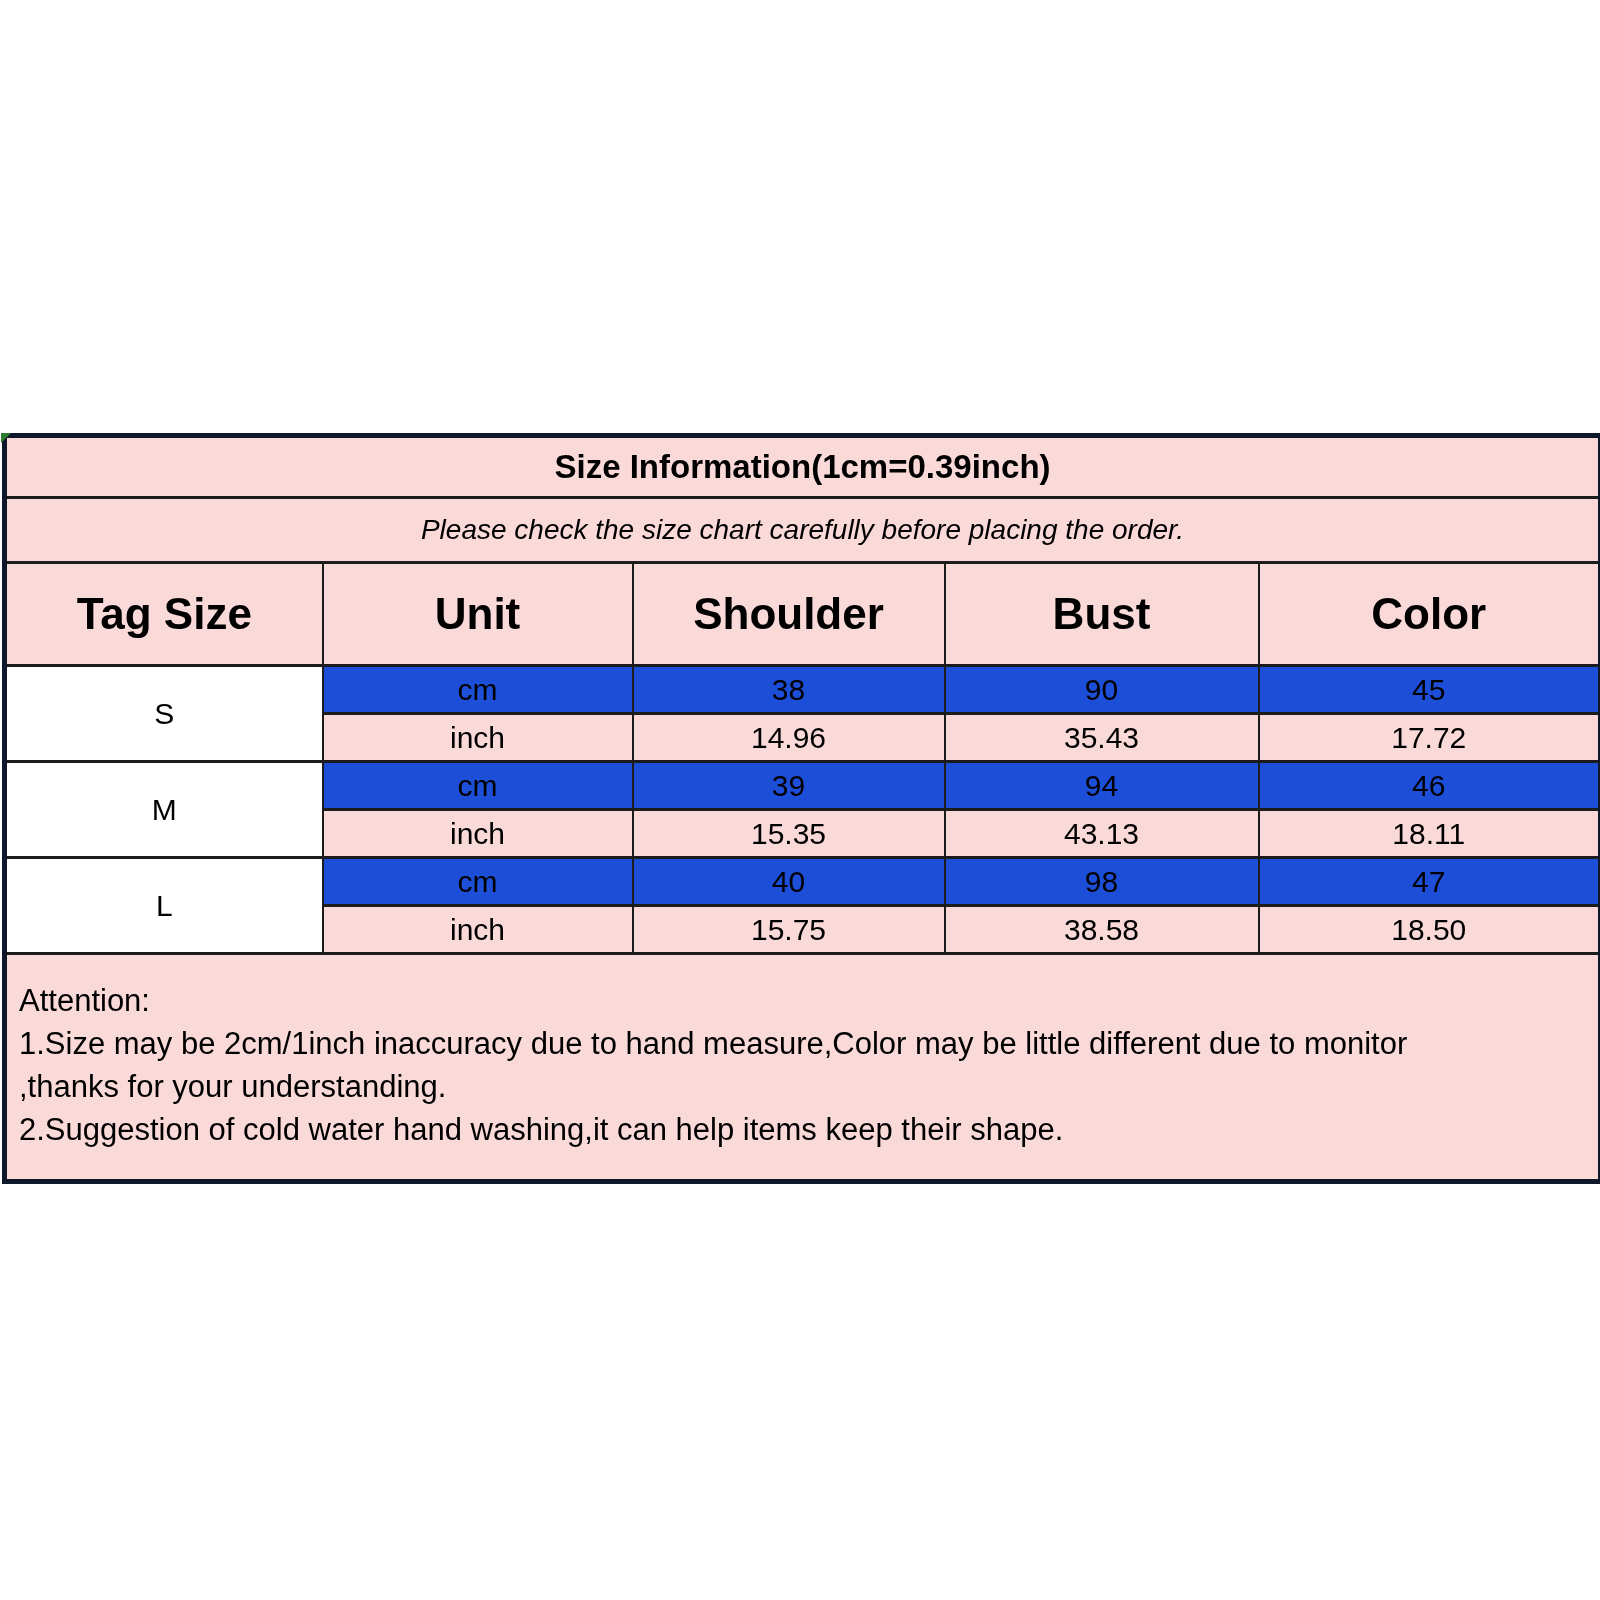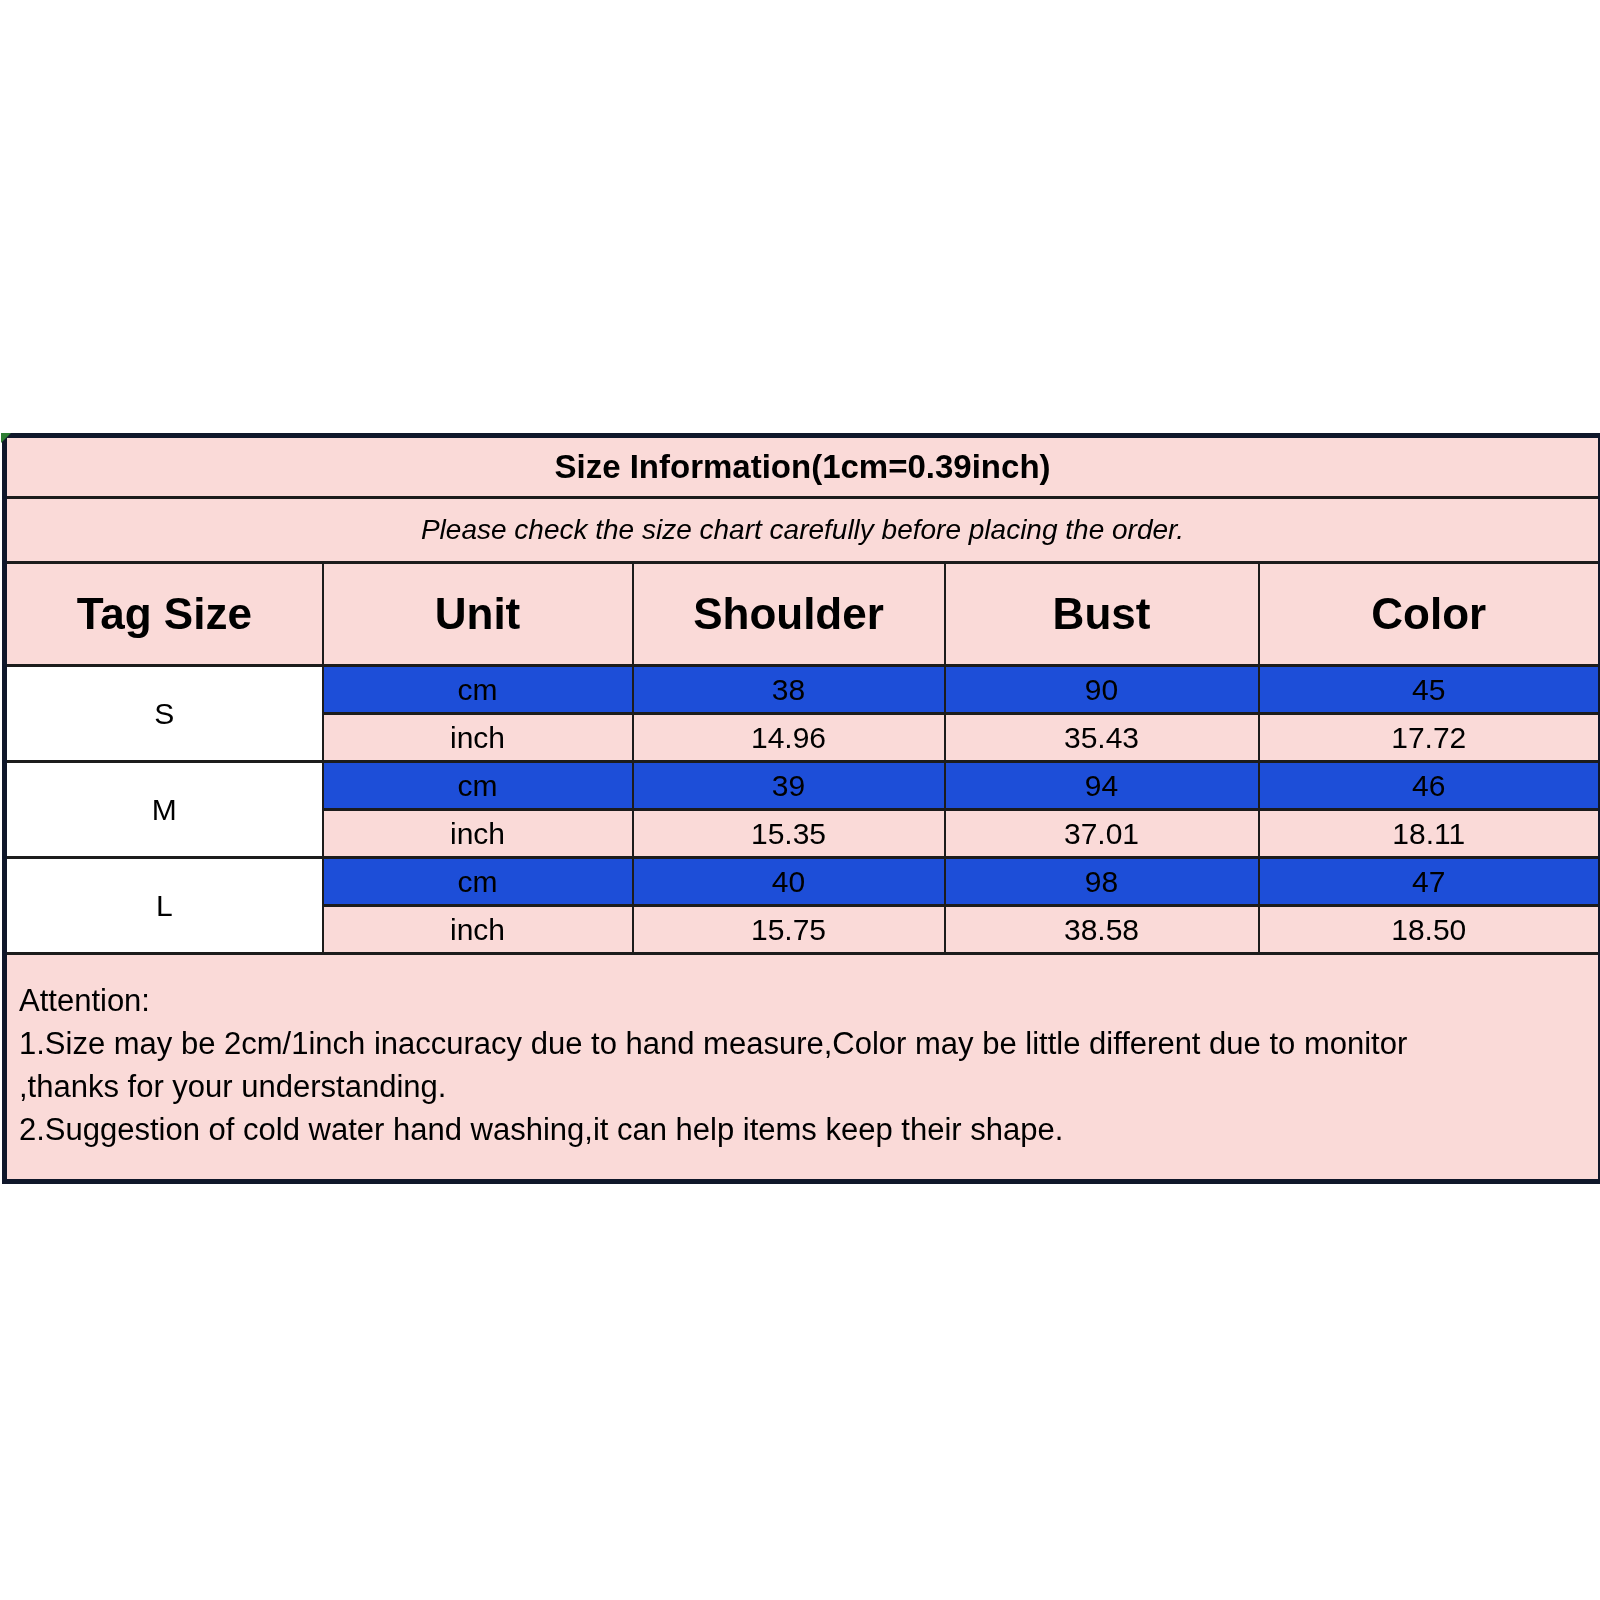--- a/index.html
+++ b/index.html
@@ -139,21 +139,21 @@
     <tr class="data-row">
       <td rowspan="2" class="tag-cell">M</td>
       <td class="unit-cell white-bg">cm</td>
       <td class="white-bg">39</td>
       <td class="white-bg">94</td>
       <td class="white-bg">46</td>
     </tr>
     <tr class="data-row">
       <td class="unit-cell pink">inch</td>
       <td class="pink">15.35</td>
-      <td class="pink">37.01</td>
+      <td class="pink">43.13</td>
       <td class="pink">18.11</td>
     </tr>
 
     <tr class="data-row">
       <td rowspan="2" class="tag-cell">L</td>
       <td class="unit-cell white-bg">cm</td>
       <td class="white-bg">40</td>
       <td class="white-bg">98</td>
       <td class="white-bg">47</td>
     </tr>

